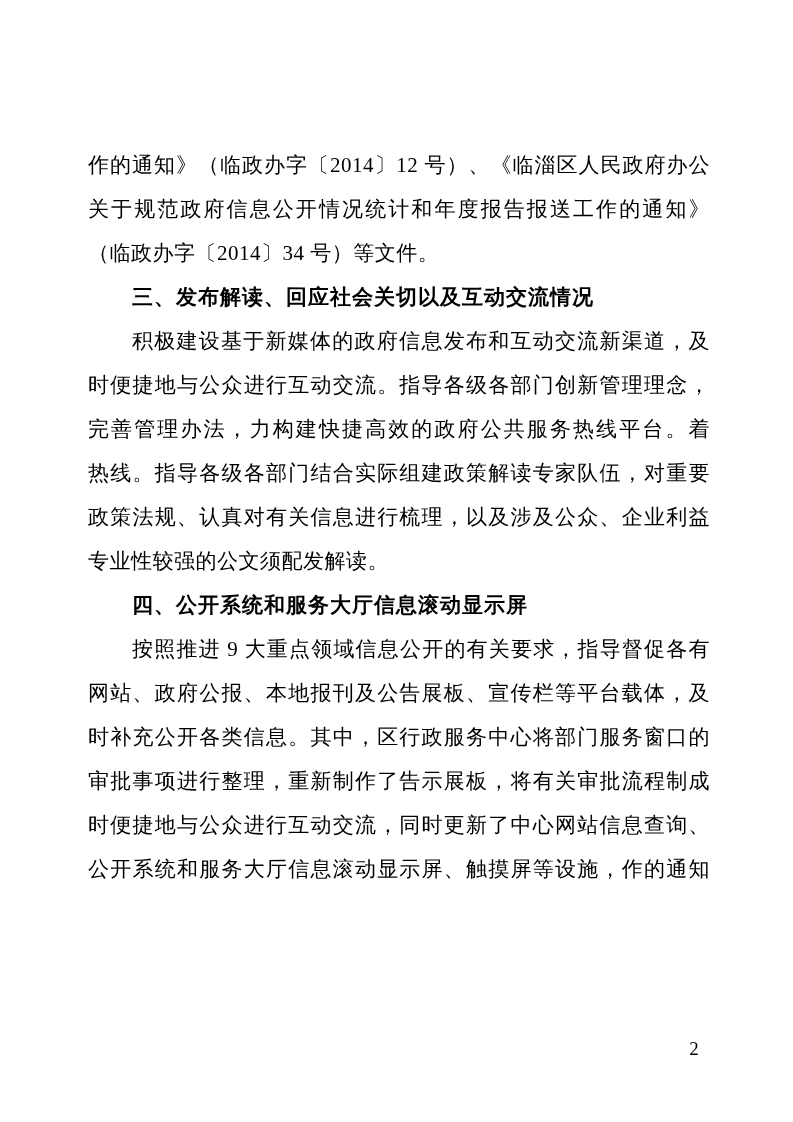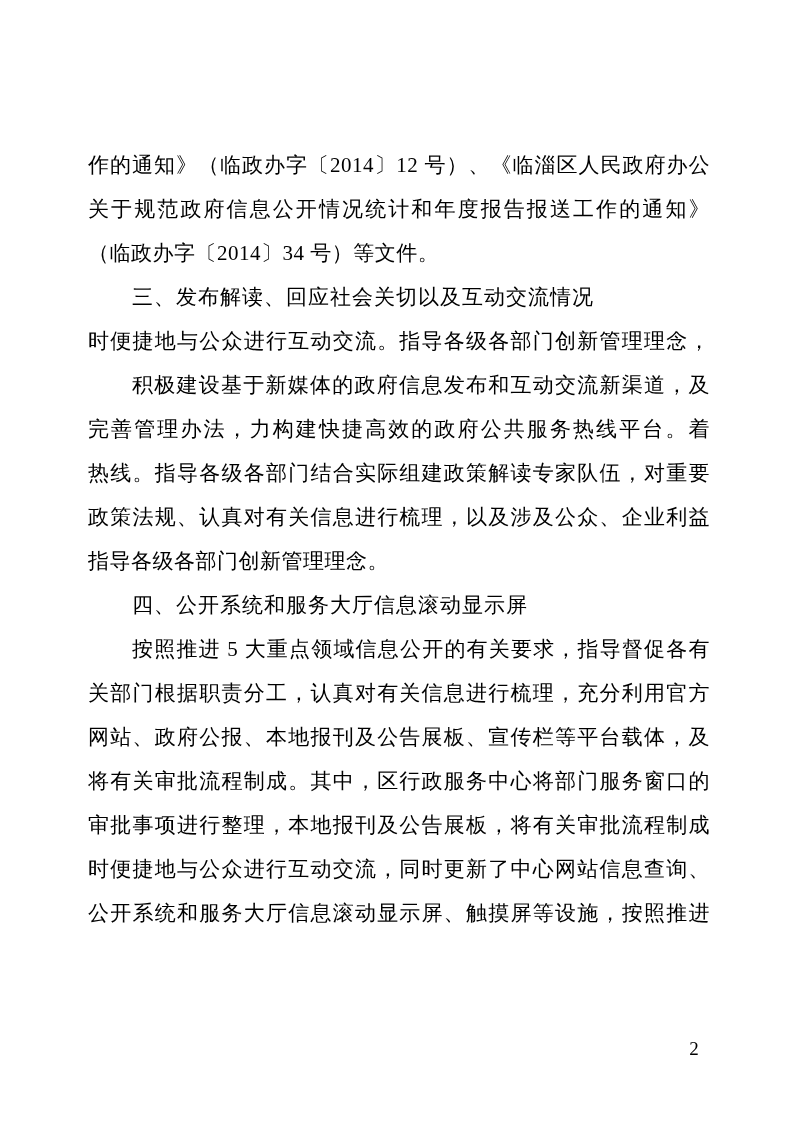--- a/index.html
+++ b/index.html
@@ -50,21 +50,21 @@
   }
   
   .line.indent {
     padding-left: 44px;
     width: 578px;
   }
   
   .line.heading {
     padding-left: 44px;
     width: 578px;
-    font-weight: normal;
+    font-weight: bold;
     font-family: "Liberation Sans", sans-serif;
     text-align: left;
     text-align-last: left;
     letter-spacing: 1px;
   }
   .page-number {
     position: absolute;
     left: 682px;
     top: 1034px;
     width: 24px;
@@ -78,29 +78,28 @@
 </style>
 </head>
 <body>
 
 <div class="page">
   <div class="text-block">
     <div class="line">作的通知》（临政办字〔2014〕12 号）、《临淄区人民政府办公室</div>
     <div class="line">关于规范政府信息公开情况统计和年度报告报送工作的通知》</div>
     <div class="line para-end">（临政办字〔2014〕34 号）等文件。</div>
     <div class="line heading">三、发布解读、回应社会关切以及互动交流情况</div>
+    <div class="line indent">积极建设基于新媒体的政府信息发布和互动交流新渠道，及</div>
     <div class="line">时便捷地与公众进行互动交流。指导各级各部门创新管理理念，</div>
-    <div class="line indent">积极建设基于新媒体的政府信息发布和互动交流新渠道，及</div>
     <div class="line">完善管理办法，力构建快捷高效的政府公共服务热线平台。着</div>
     <div class="line">热线。指导各级各部门结合实际组建政策解读专家队伍，对重要</div>
     <div class="line">政策法规、认真对有关信息进行梳理，以及涉及公众、企业利益和</div>
-    <div class="line para-end">指导各级各部门创新管理理念。</div>
+    <div class="line para-end">专业性较强的公文须配发解读。</div>
     <div class="line heading">四、公开系统和服务大厅信息滚动显示屏</div>
-    <div class="line indent">按照推进 5 大重点领域信息公开的有关要求，指导督促各有</div>
-    <div class="line">关部门根据职责分工，认真对有关信息进行梳理，充分利用官方</div>
+    <div class="line indent">按照推进 9 大重点领域信息公开的有关要求，指导督促各有</div>
     <div class="line">网站、政府公报、本地报刊及公告展板、宣传栏等平台载体，及</div>
-    <div class="line">将有关审批流程制成。其中，区行政服务中心将部门服务窗口的</div>
-    <div class="line">审批事项进行整理，本地报刊及公告展板，将有关审批流程制成</div>
+    <div class="line">时补充公开各类信息。其中，区行政服务中心将部门服务窗口的</div>
+    <div class="line">审批事项进行整理，重新制作了告示展板，将有关审批流程制成</div>
     <div class="line">时便捷地与公众进行互动交流，同时更新了中心网站信息查询、</div>
-    <div class="line">公开系统和服务大厅信息滚动显示屏、触摸屏等设施，按照推进</div>
+    <div class="line">公开系统和服务大厅信息滚动显示屏、触摸屏等设施，作的通知</div>
   </div>
   <div class="page-number">2</div>
 </div>
 
 </body></html>

